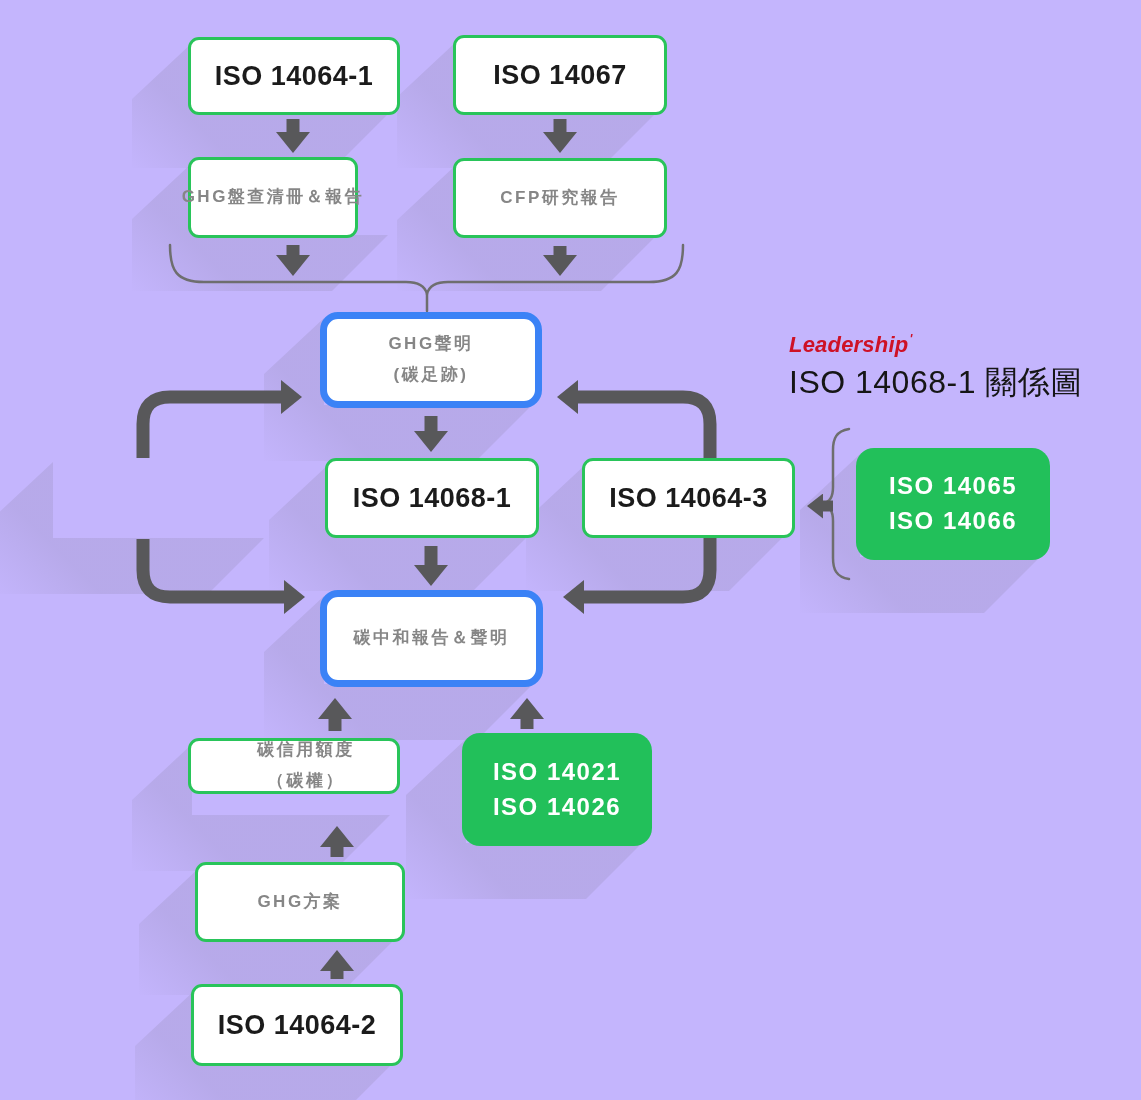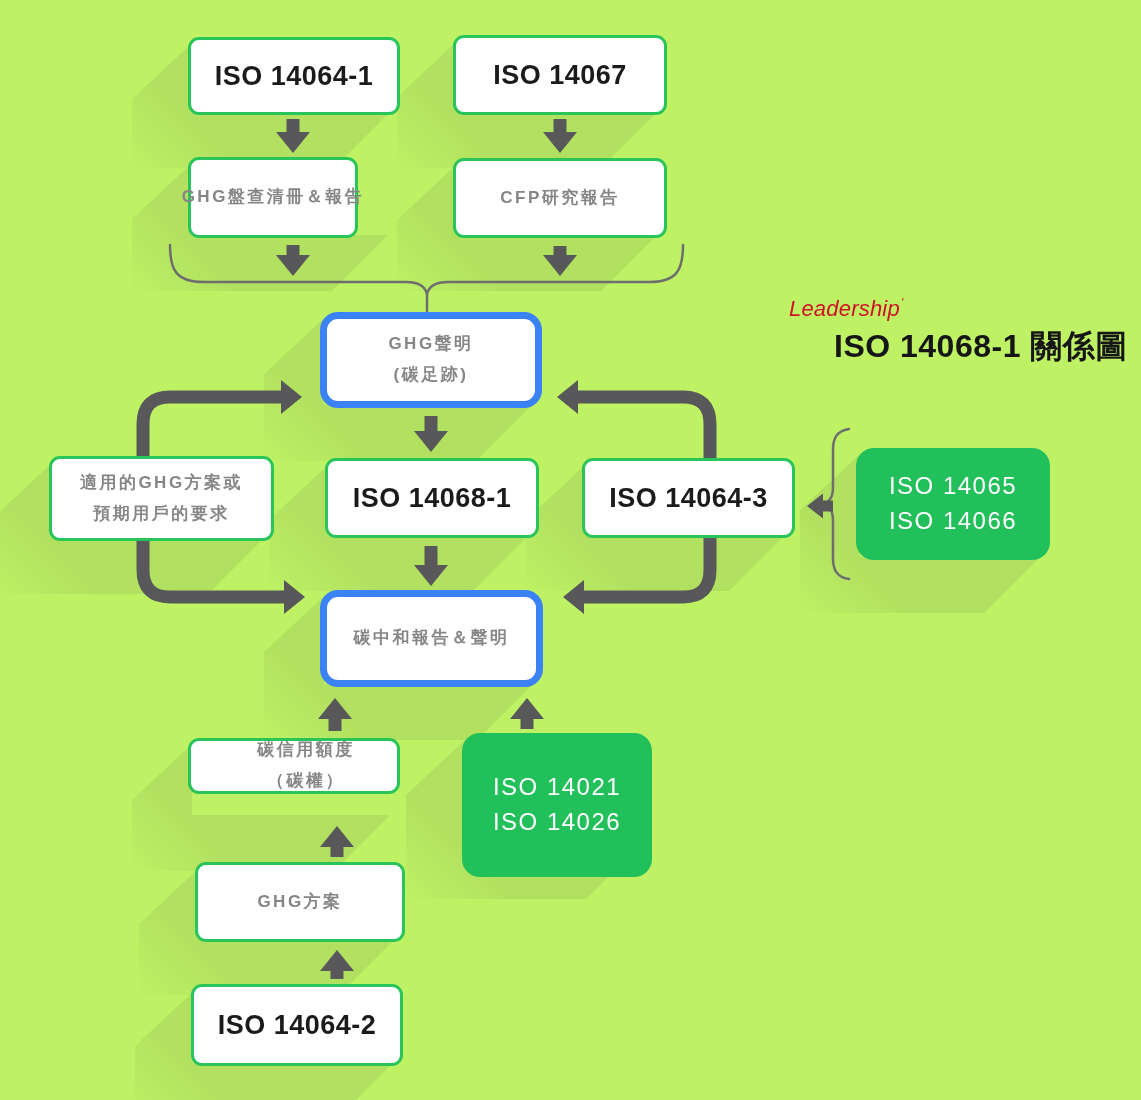--- a/index.html
+++ b/index.html
@@ -1,58 +1,58 @@
 <!DOCTYPE html>
 <html><head>
 <meta charset="utf-8">
 <style>
   html,body{margin:0;padding:0;background:#f0f0ef;}
   .stage{
     position:relative;width:1141px;height:1100px;overflow:hidden;
-    background:#bef264;
+    background:#c4b5fd;
     font-family:"Liberation Sans","DejaVu Sans",sans-serif;
   }
   .stage svg{position:absolute;left:0;top:0;z-index:1;}
   .node{
     position:absolute;z-index:2;box-sizing:border-box;
     display:flex;flex-direction:column;align-items:center;justify-content:center;
     text-align:center;
   }
   .thin{background:#ffffff;border:3px solid #29c45a;border-radius:11px;}
   .thick{background:#ffffff;border:7px solid #3b82f6;border-radius:18px;}
   .fill{background:#22c05a;border-radius:18px;}
   .t-black .ln{font-size:27px;font-weight:800;color:#1b1b1b;letter-spacing:0.5px;line-height:1.2;}
   .t-gray .ln{font-size:17px;font-weight:700;color:#868686;letter-spacing:2.5px;line-height:1.8;}
-  .t-white .ln{font-size:24px;font-weight:400;color:#ffffff;letter-spacing:1.5px;line-height:1.45;}
+  .t-white .ln{font-size:24px;font-weight:700;color:#ffffff;letter-spacing:1.5px;line-height:1.45;}
   .ln{display:block;white-space:nowrap;}
 
   #n-iso14064-1{left:188px;top:37px;width:212px;height:78px;}
   #n-iso14067{left:453px;top:35px;width:214px;height:80px;}
   #n-ghg-inventory{left:188px;top:157px;width:170px;height:81px;}
   #n-cfp{left:453px;top:158px;width:214px;height:80px;}
   #n-ghg-statement{left:320px;top:312px;width:222px;height:96px;}
   #n-applicable{left:49px;top:456px;width:225px;height:85px;}
   #n-iso14068-1{left:325px;top:458px;width:214px;height:80px;}
   #n-iso14064-3{left:582px;top:458px;width:213px;height:80px;}
   #n-iso14065-66{left:856px;top:448px;width:194px;height:112px;}
   #n-carbon-neutral{left:320px;top:590px;width:223px;height:97px;}
   #n-carbon-credit{left:188px;top:738px;width:212px;height:56px;padding-left:24px;}
-  #n-iso14021-26{left:462px;top:733px;width:190px;height:144px;}
+  #n-iso14021-26{left:462px;top:733px;width:190px;height:113px;}
   #n-ghg-program{left:195px;top:862px;width:210px;height:80px;}
   #n-iso14064-2{left:191px;top:984px;width:212px;height:82px;}
 
   .titleblock{position:absolute;left:789px;top:296px;z-index:2;}
   .logo{
-    font-size:22px;font-weight:400;font-style:italic;color:#ce1126;
-    letter-spacing:0.2px;line-height:1.2;
+    font-size:22px;font-weight:700;font-style:italic;color:#ce1126;
+    letter-spacing:0.2px;line-height:1.2;margin-top:36px;
   }
   .logo-mark{font-size:12px;vertical-align:top;margin-left:1px;}
   .heading{
-    margin-top:7px;font-size:32px;font-weight:700;color:#161616;
-    letter-spacing:0.5px;white-space:nowrap;line-height:1.1;margin-left:45px;
+    margin-top:7px;font-size:32px;font-weight:400;color:#161616;
+    letter-spacing:0.5px;white-space:nowrap;line-height:1.1;
   }
 </style>
 </head>
 <body>
 
 <div class="stage">
 
   <svg width="1141" height="1100" viewBox="0 0 1141 1100">
     <defs id="svgdefs">
       <marker id="ah" markerUnits="userSpaceOnUse" markerWidth="21" markerHeight="34" viewBox="0 0 21 34" refX="1" refY="17" orient="auto">
@@ -169,24 +169,20 @@
   <div class="node thin t-gray" id="n-ghg-inventory">
     <span class="ln">GHG盤查清冊＆報告</span>
   </div>
   <div class="node thin t-gray" id="n-cfp">
     <span class="ln">CFP研究報告</span>
   </div>
   <div class="node thick t-gray" id="n-ghg-statement">
     <span class="ln">GHG聲明</span>
     <span class="ln">(碳足跡)</span>
   </div>
-  <div class="node thin t-gray" id="n-applicable">
-    <span class="ln">適用的GHG方案或</span>
-    <span class="ln">預期用戶的要求</span>
-  </div>
   <div class="node thin t-black" id="n-iso14068-1">
     <span class="ln">ISO 14068-1</span>
   </div>
   <div class="node thin t-black" id="n-iso14064-3">
     <span class="ln">ISO 14064-3</span>
   </div>
   <div class="node fill t-white" id="n-iso14065-66">
     <span class="ln">ISO 14065</span>
     <span class="ln">ISO 14066</span>
   </div>

